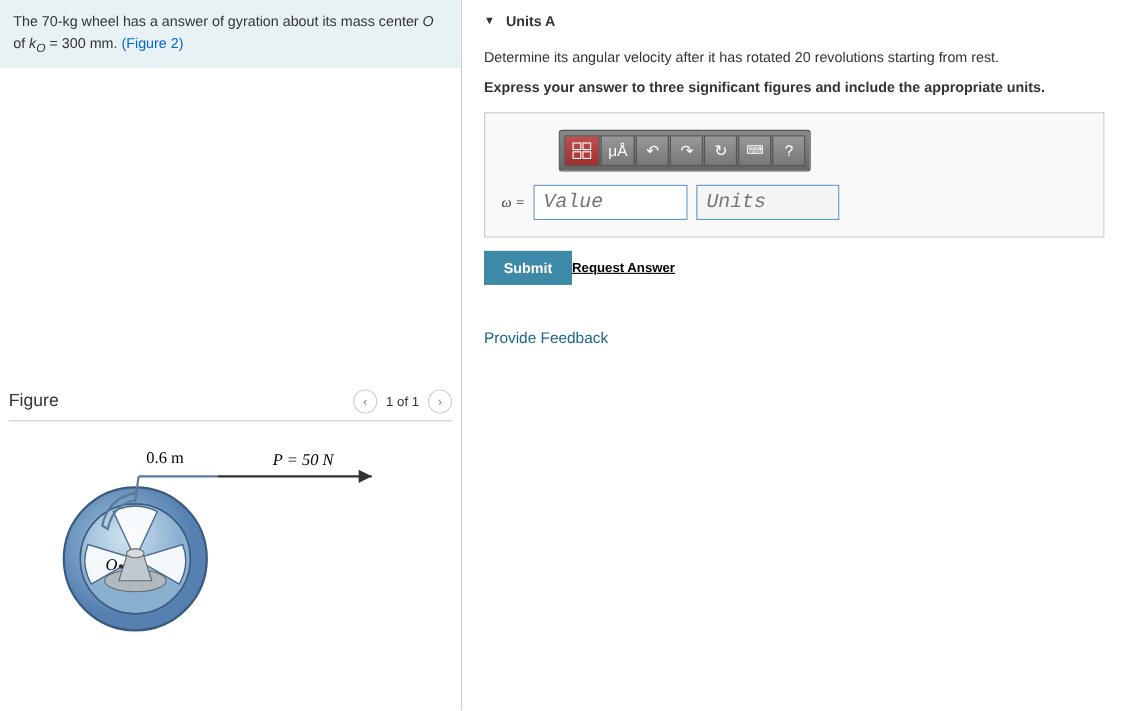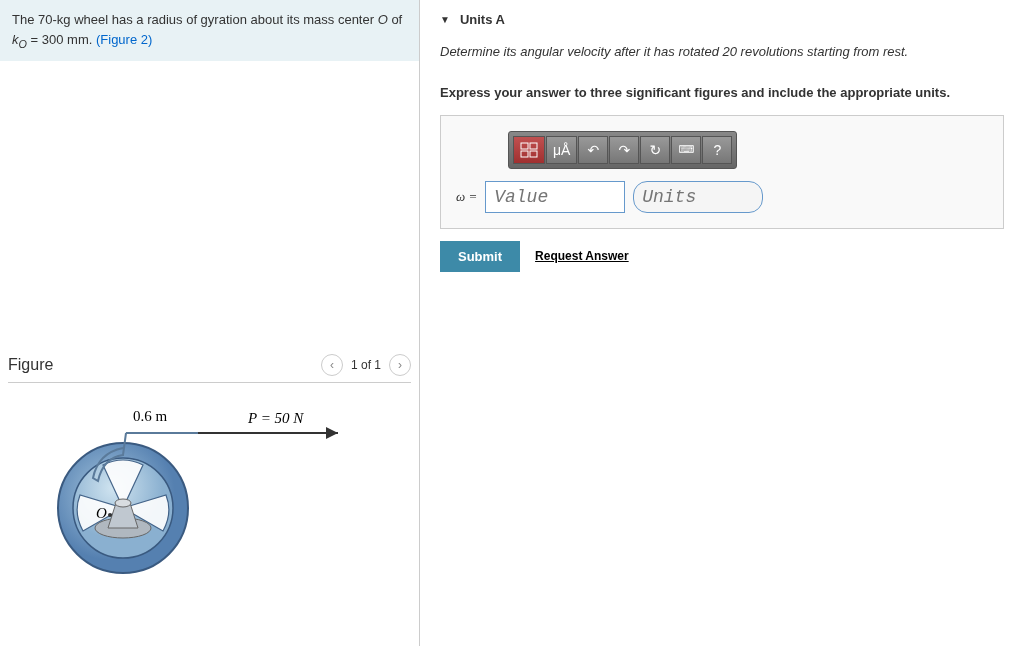--- a/index.html
+++ b/index.html
@@ -87,23 +87,22 @@
       margin-bottom: 15px;
     }
     .caret-down {
       font-size: 10px;
     }
     .part-label {
       font-weight: bold;
       font-size: 13px;
     }
     .question-text {
-      margin-bottom: 23px;
+      margin-bottom: 10px;
       line-height: 1.5;
-      font-style: italic;
     }
     .instruction {
       font-weight: bold;
       margin-bottom: 15px;
     }
     .answer-box {
       border: 1px solid #ccc;
       background: #f9f9f9;
       padding: 15px;
       margin-bottom: 12px;
@@ -152,26 +151,24 @@
       font-style: italic;
       color: #999;
       font-family: Liberation Mono, monospace;
     }
     .value-input {
       width: 140px;
     }
     .units-input {
       width: 130px;
       background: #f5f5f5;
-      border-radius: 14px;
     }
     .action-row {
       display: flex;
       align-items: center;
-      gap: 15px;
       margin-bottom: 40px;
     }
     .submit-btn {
       background: #3d8aa8;
       color: #fff;
       border: none;
       padding: 8px 18px;
       font-size: 13px;
       font-weight: bold;
       cursor: pointer;
@@ -188,21 +185,21 @@
       font-size: 14px;
       cursor: pointer;
     }
   </style>
 </head>
 <body>
 
 <div class="container">
   <div class="left-panel">
     <div class="problem-statement">
-      <span><span>The </span><span>70-kg</span><span> wheel has a radius of gyration about its mass center </span><i>O</i><span> of </span><i><span>k</span><sub>O</sub></i><span> = </span><span>300 mm</span><span>. </span></span>
+      <span><span>The </span><span>70-kg</span><span> wheel has a answer of gyration about its mass center </span><i>O</i><span> of </span><i><span>k</span><sub>O</sub></i><span> = </span><span>300 mm</span><span>. </span></span>
       <a class="figure-link">(Figure 2)</a>
     </div>
 
     <div class="figure-section">
       <div class="figure-header">
         <span class="figure-title">Figure</span>
         <div class="figure-nav">
           <span class="nav-btn">‹</span>
           <span>1 of 1</span>
           <span class="nav-btn">›</span>
@@ -283,14 +280,15 @@
         <input type="text" class="value-input" placeholder="Value" style="">
         <input type="text" class="units-input" placeholder="Units" style="">
       </div>
     </div>
 
     <div class="action-row">
       <button class="submit-btn">Submit</button>
       <span class="request-answer">Request Answer</span>
     </div>
 
+    <div class="feedback-link">Provide Feedback</div>
   </div>
 </div>
 
 </body></html>

